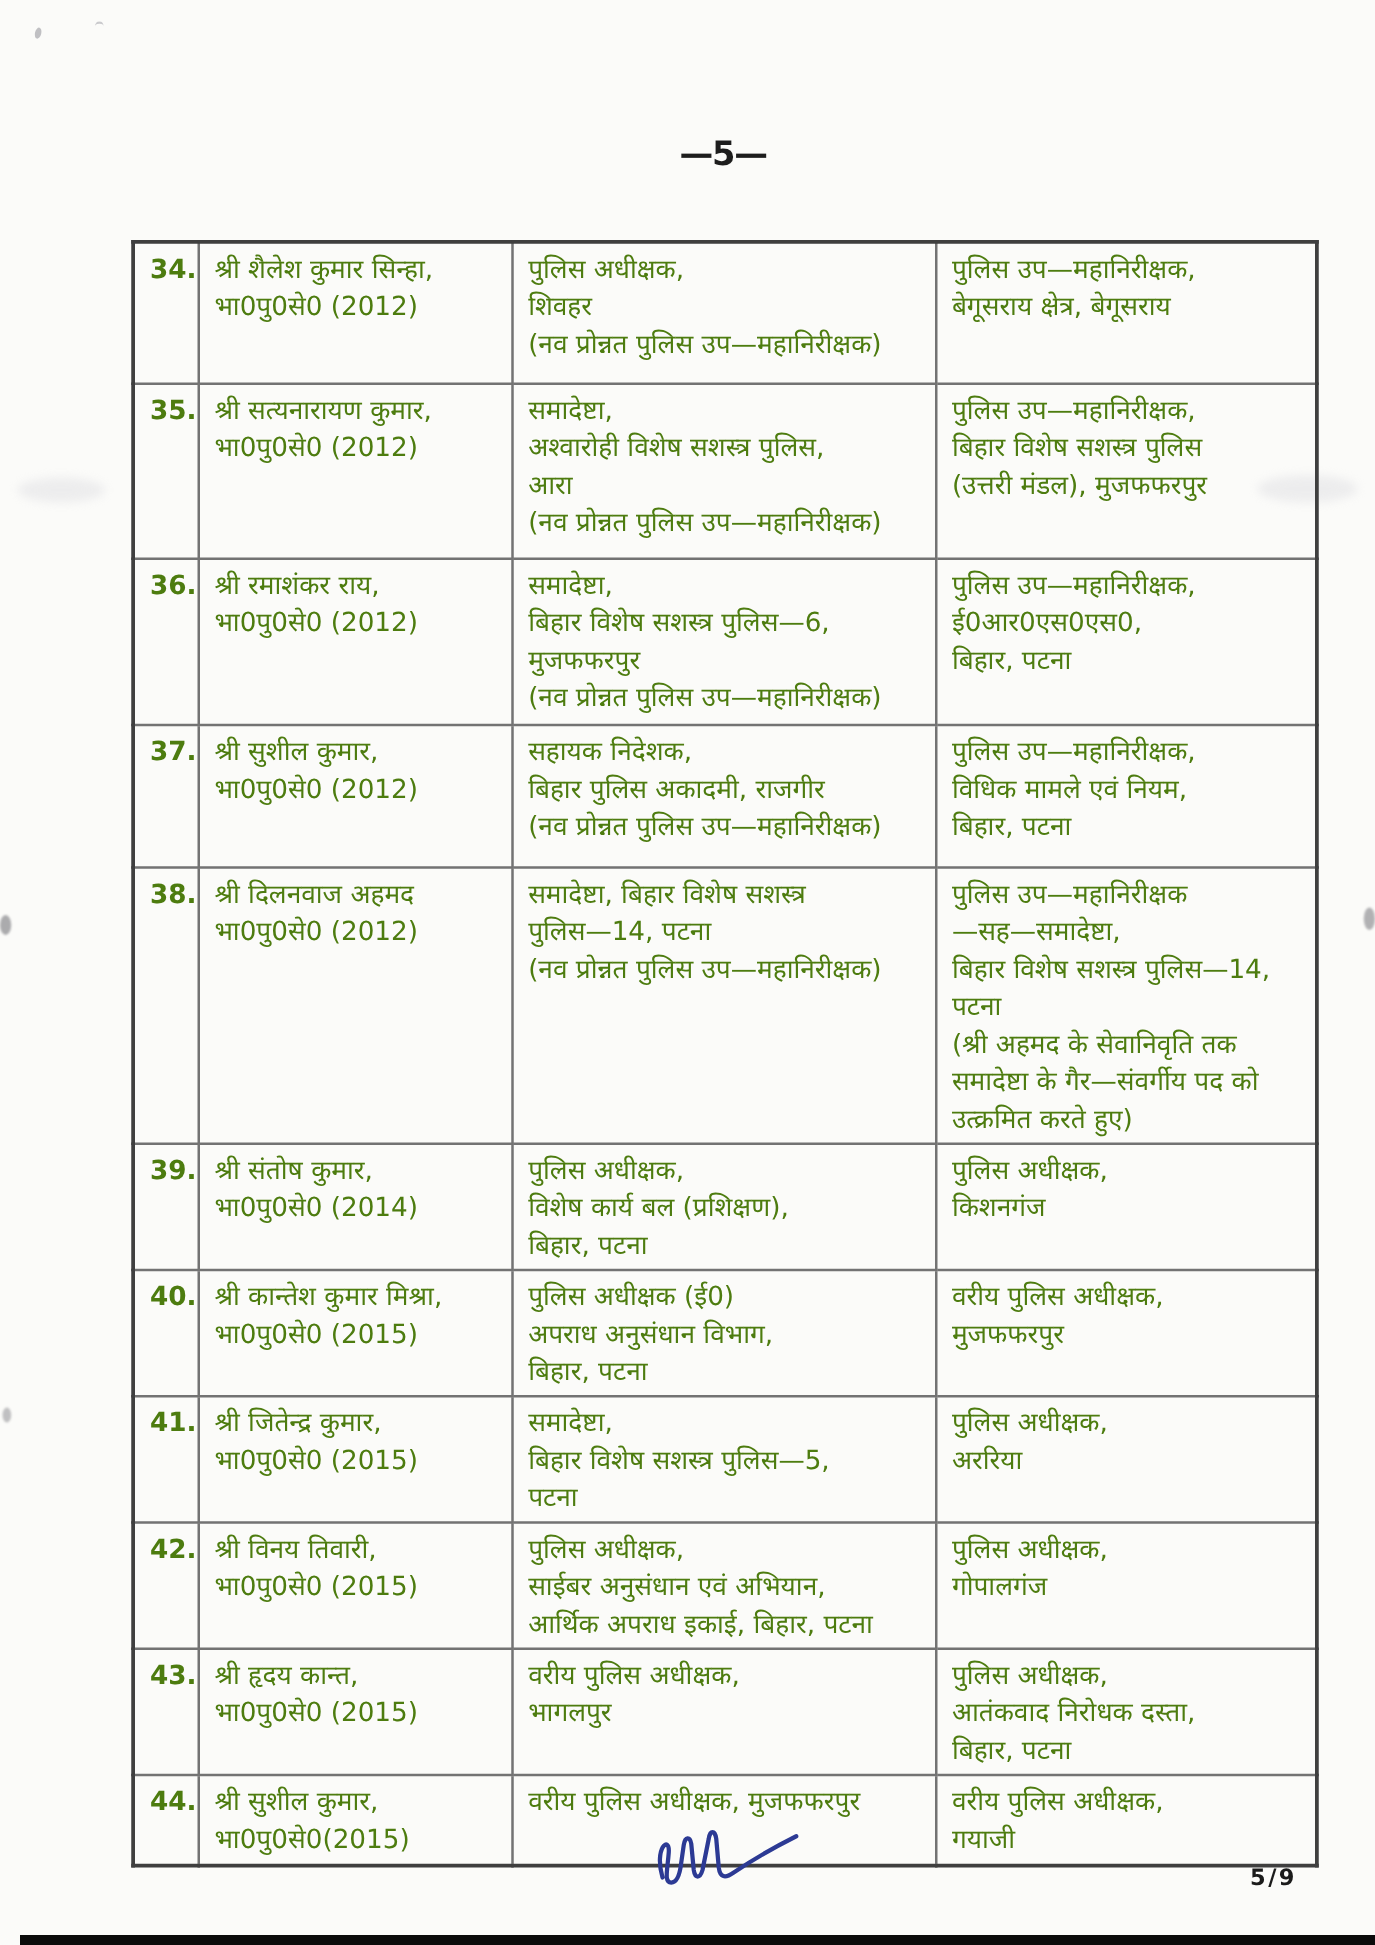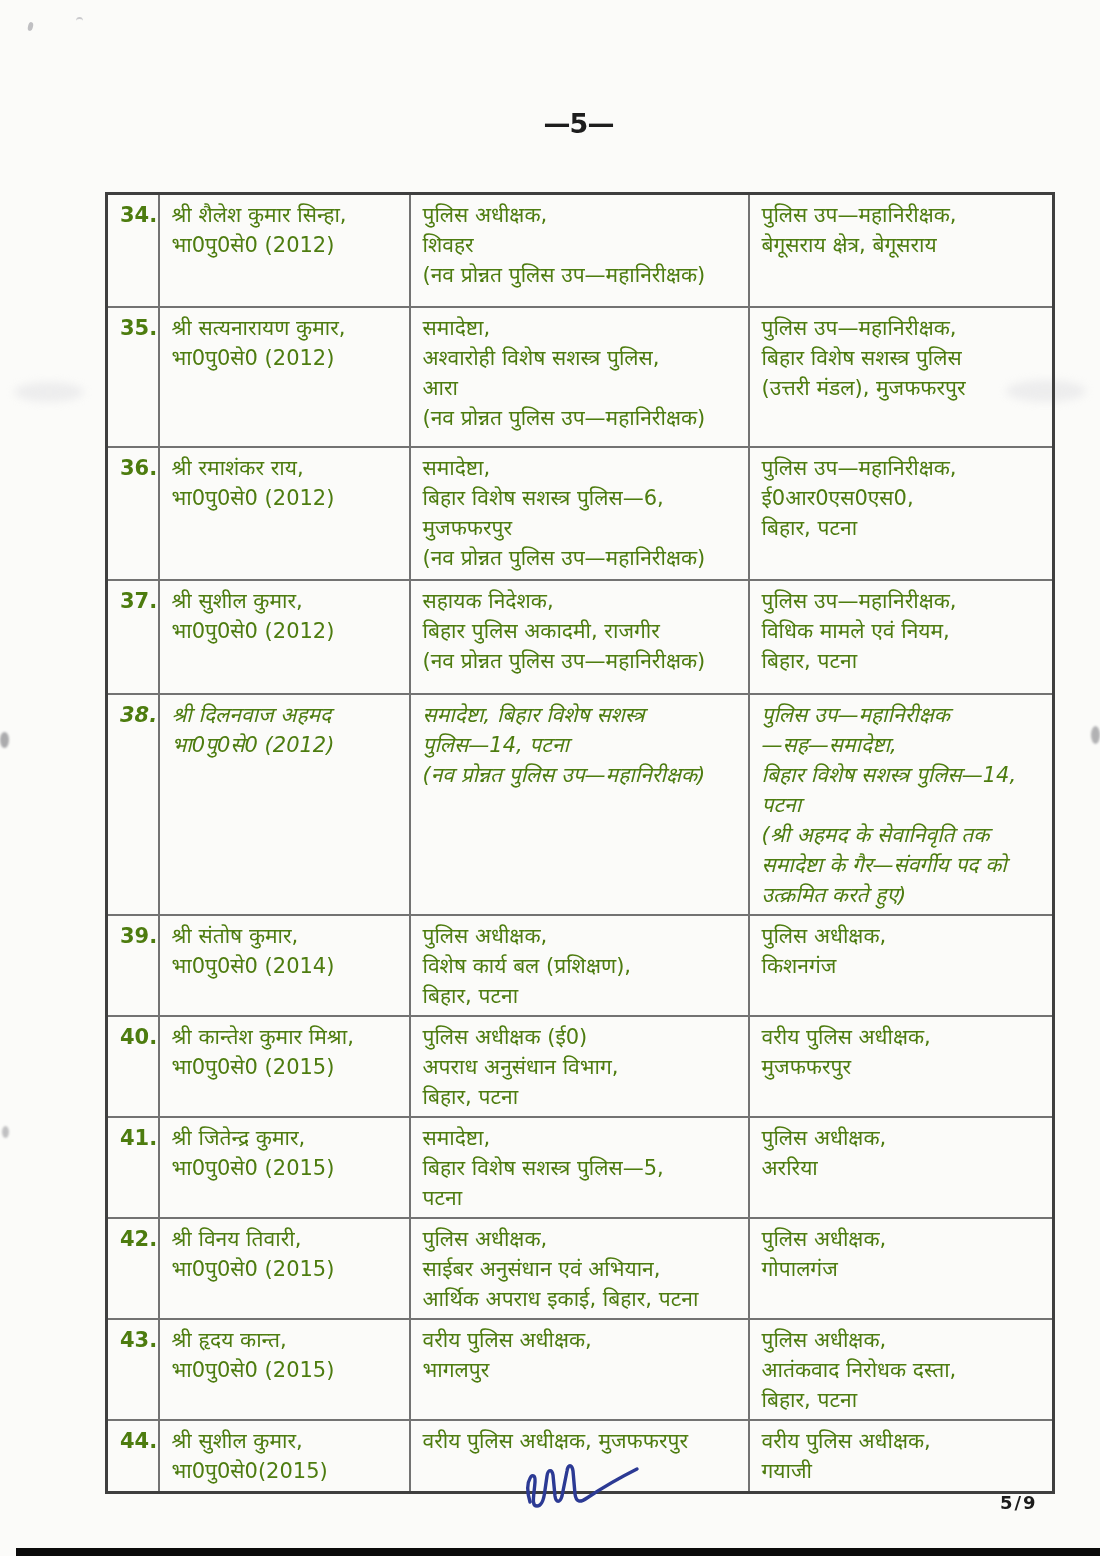--- a/index.html
+++ b/index.html
@@ -145,21 +145,21 @@
             <div class="line">सहायक निदेशक,</div>
             <div class="line">बिहार पुलिस अकादमी, राजगीर</div>
             <div class="line">(नव प्रोन्नत पुलिस उप—महानिरीक्षक)</div>
           </td>
       <td>
             <div class="line">पुलिस उप—महानिरीक्षक,</div>
             <div class="line">विधिक मामले एवं नियम,</div>
             <div class="line">बिहार, पटना</div>
           </td>
     </tr>
-        <tr style="height: 217px; font-style: italic;">
+        <tr style="height: 217px;">
       <td class="sl"><span class="num">38.</span></td>
       <td>
             <div class="line">श्री दिलनवाज अहमद</div>
             <div class="line">भा0पु0से0 (2012)</div>
           </td>
       <td>
             <div class="line">समादेष्टा, बिहार विशेष सशस्त्र</div>
             <div class="line">पुलिस—14, पटना</div>
             <div class="line">(नव प्रोन्नत पुलिस उप—महानिरीक्षक)</div>
           </td>

